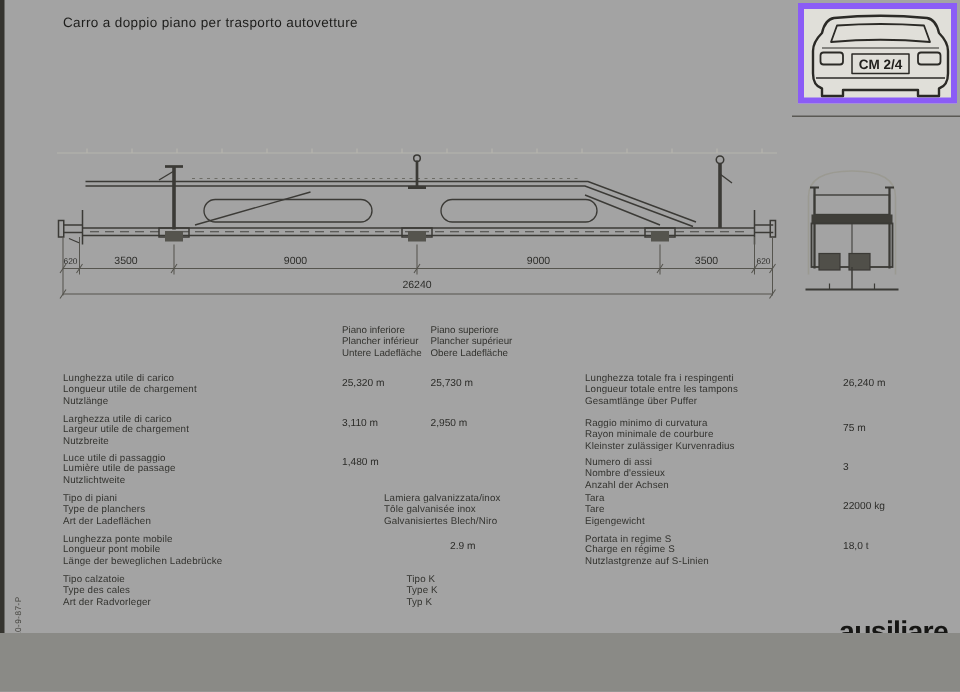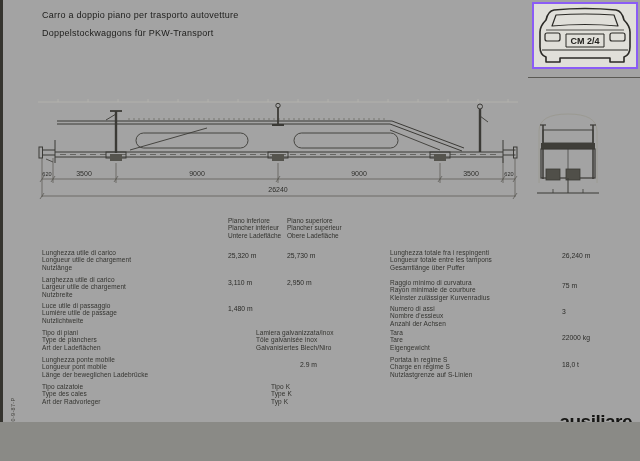--- a/index.html
+++ b/index.html
@@ -8,42 +8,41 @@
     background:#a3a3a3;
     font-family:"Liberation Sans","DejaVu Sans",sans-serif;
     color:#2a2a28;
   }
   #scan-edge{position:absolute;left:0;top:0;width:3px;height:461px;background:#35342f;}
   .title-block div{font-size:9px;line-height:18px;letter-spacing:.25px;color:#1d1d1b;}
   .t3 div{font-size:6.5px;line-height:7.4px;letter-spacing:.1px;color:#33332f;white-space:nowrap;}
   .val{font-size:6.8px;color:#2c2c29;white-space:nowrap;}
   .abs{position:absolute;}
   .hdr3 div{font-size:6.5px;line-height:7.4px;color:#33332f;white-space:nowrap;}
-  .badge-box{position:absolute;left:532px;top:2px;width:106px;height:67px;border:2px solid #8b5cf6;box-sizing:border-box;background:#e0dfd9;}
+  .badge-box{position:absolute;left:532px;top:2px;width:106px;height:67px;border:4px solid #8b5cf6;box-sizing:border-box;background:#e0dfd9;}
   .badge-underline{position:absolute;left:528px;top:77px;width:112px;height:1px;background:#5a5954;}
   .footer-rule{position:absolute;left:40px;top:433px;width:592px;height:1px;background:#3c3b37;}
   .footer-address{position:absolute;left:44px;top:437px;font-size:6px;letter-spacing:.2px;color:#3b3a36;white-space:nowrap;}
   .logo-main{position:absolute;left:538px;top:411px;width:94px;text-align:right;font-size:19px;font-weight:bold;letter-spacing:-.5px;color:#161614;}
   .logo-city{position:absolute;left:538px;top:434px;width:80px;text-align:right;font-size:6px;font-weight:bold;letter-spacing:2.4px;color:#23221f;}
   .mod-code{
     position:absolute;left:10px;top:386px;height:72px;
     font-size:5.5px;letter-spacing:.3px;color:#45443f;
     writing-mode:vertical-rl;transform:rotate(180deg);white-space:nowrap;
   }
   svg text{font-family:"Liberation Sans","DejaVu Sans",sans-serif;}
 </style>
 </head>
 <body>
 
 <div id="page">
   <div id="scan-edge"></div>
 
   <div class="abs title-block" style="left:42px;top:6px;">
       <div>Carro a doppio piano per trasporto autovetture</div>
-      <div>Doppelstockwaggons für PKW-Transport</div>
     </div>
 
   <div class="badge-box">
     <svg width="102" height="63" viewBox="0 0 102 63">
       <g fill="none" stroke="#2b2a26" stroke-width="1.6" stroke-linejoin="round">
         <path d="M12,58 L12,53 Q6,51 6,43 L6,28 Q6,22 12,16 Q14,7 20,6 Q51,3 82,6 Q88,7 90,16 Q96,22 96,28 L96,43 Q96,51 90,53 L90,58 L76,58 L76,54 L26,54 L26,58 Z"></path>
         <path d="M22,11 Q51,9 80,11 L84,22 Q51,19 18,22 Z" stroke-width="1.2"></path>
         <line x1="12" y1="26" x2="90" y2="26" stroke-width=".8"></line>
         <rect x="11" y="29" width="15" height="8" rx="2" stroke-width="1.2"></rect>
         <rect x="76" y="29" width="15" height="8" rx="2" stroke-width="1.2"></rect>

